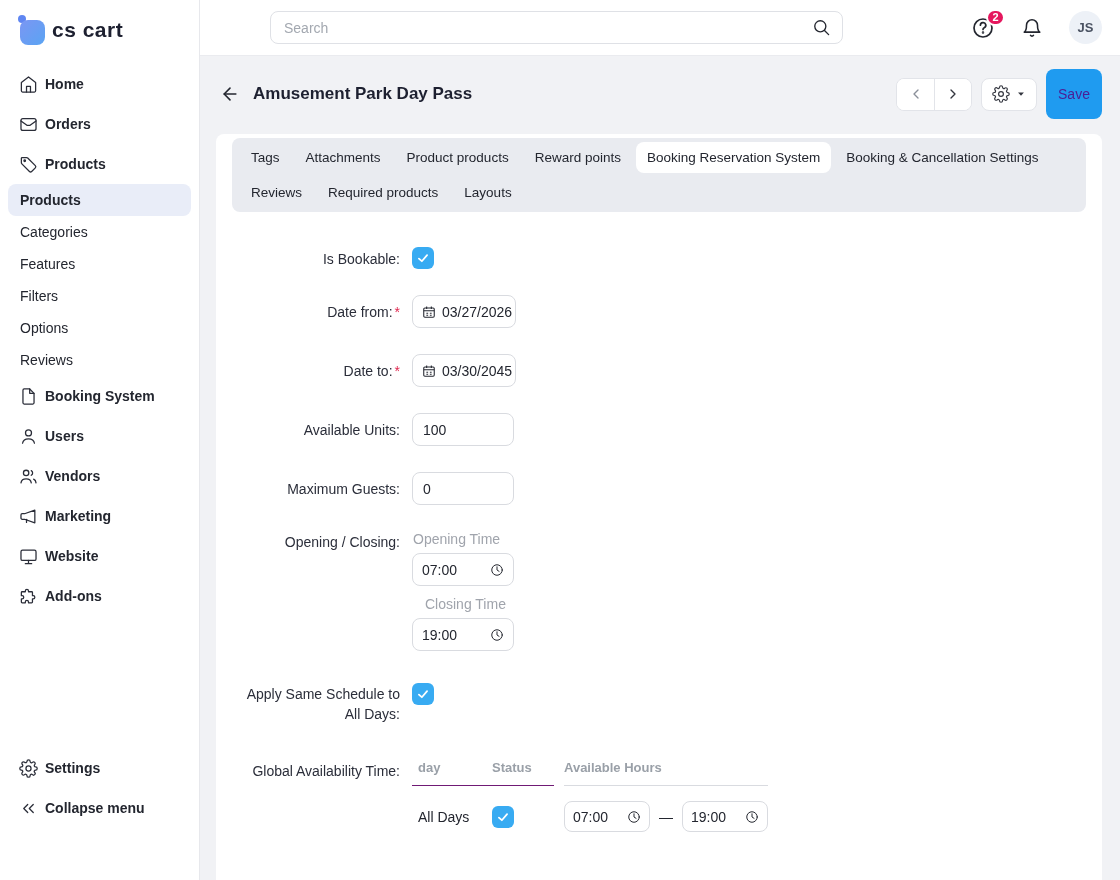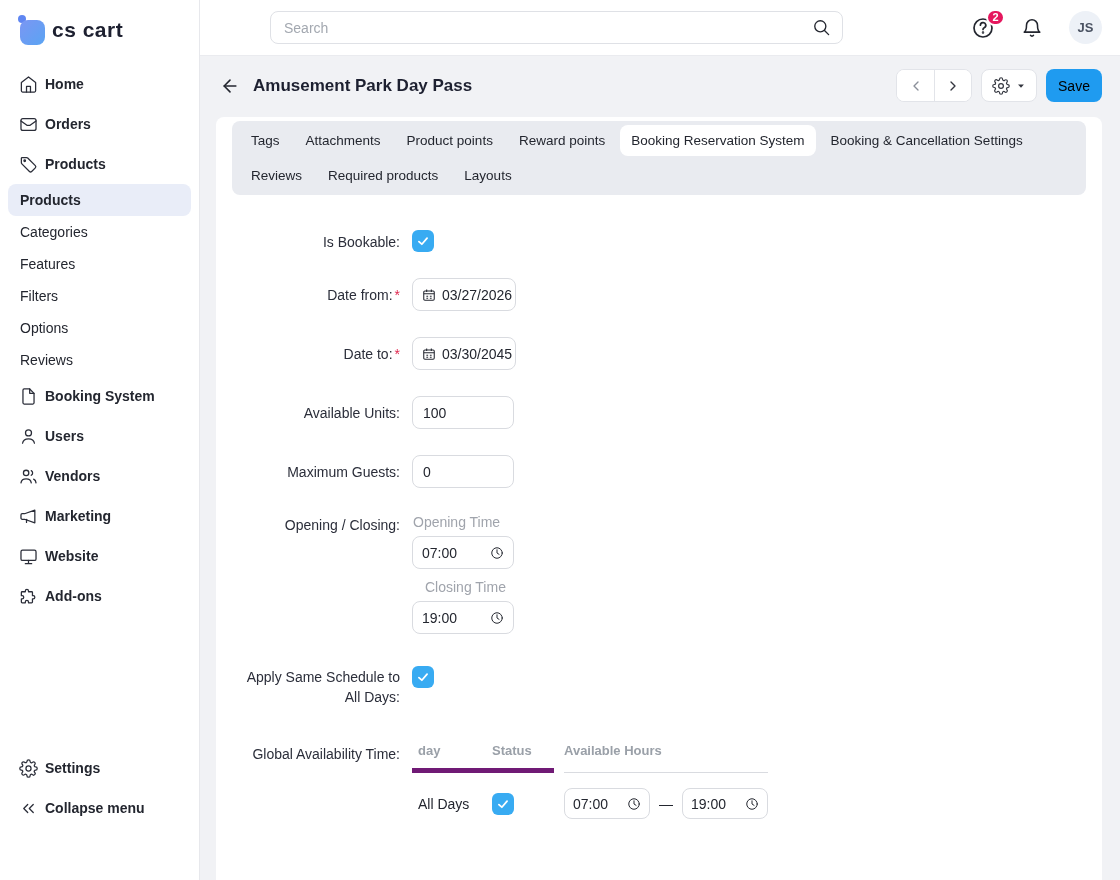--- a/index.html
+++ b/index.html
@@ -50,21 +50,21 @@
   .nav-group { display:flex; border:1px solid #e2e4e9; border-radius:8px; background:#fff; overflow:hidden; }
   .nav-btn { width:37px; height:31px; display:flex; align-items:center; justify-content:center; cursor:pointer; background:#fff; border:none; }
   .nav-btn + .nav-btn { border-left:1px solid #e2e4e9; }
   .chev-icon { width:16px; height:16px; fill:none; stroke-width:2; stroke-linecap:round; stroke-linejoin:round; }
   .chev-prev { stroke:#8a8f99; }
   .chev-next { stroke:#33363f; }
   .gear-btn { display:flex; align-items:center; justify-content:center; gap:6px; width:56px; height:33px; background:#fff;
               border:1px solid #e2e4e9; border-radius:8px; cursor:pointer; }
   .gear-icon { width:18px; height:18px; stroke:#33363f; stroke-width:1.6; fill:none; stroke-linecap:round; stroke-linejoin:round; }
   .caret-icon { width:10px; height:10px; fill:#33363f; }
-  .save-btn { width:56px; height:33px; background:#1f9bf0; color:#000000; border:none; border-radius:8px; font-size:14px;
+  .save-btn { width:56px; height:50px; background:#1f9bf0; color:#4c1d95; border:none; border-radius:8px; font-size:14px;
               font-family:inherit; cursor:pointer; }
 
   
   .content-panel { background:#fff; margin:0 18px 0 16px; border-radius:8px 8px 0 0; flex:1; padding:4px 16px 0; overflow:hidden; }
   .tabbar { background:#e9ebf0; border-radius:8px; padding:2px 6px; display:flex; flex-wrap:wrap; align-items:center; }
   .tab { padding:8px 11px; margin:2px; font-size:13.5px; color:#23262f; border-radius:8px; cursor:pointer; white-space:nowrap; }
   .tab.active { background:#fff; }
   .tab-break { width:100%; height:0; }
 
   
@@ -90,21 +90,21 @@
   .select-chev { position:absolute; right:9px; top:9px; width:14px; height:14px; stroke:#23262f; stroke-width:2.2; fill:none;
                  stroke-linecap:round; stroke-linejoin:round; pointer-events:none; }
   .num-input { width:102px; height:33px; border:1px solid #d9dbe0; border-radius:8px; padding:0 10px; font-size:14px;
                font-family:inherit; color:#23262f; outline:none; }
   .mini-label { font-size:14px; color:#a0a4ac; margin:0 0 6px 1px; }
   .mini-label.second { margin-top:10px; margin-left:13px; }
 
   
   .gat { font-size:14px; }
   .gat-head { display:flex; color:#9aa0a8; font-size:13px; font-weight:700; }
-  .gat-head-left { display:flex; width:142px; border-bottom:5px solid #701a75; padding-bottom:10px; }
+  .gat-head-left { display:flex; width:142px; border-bottom:1px solid #701a75; padding-bottom:10px; }
   .gat-col-day { width:80px; padding-left:6px; }
   .gat-head-right { border-bottom:1px solid #d9dbe0; padding-bottom:10px; margin-left:10px; width:204px; }
   .gat-row { display:flex; align-items:center; margin-top:15px; }
   .gat-day { width:80px; padding-left:6px; }
   .gat-status { width:62px; }
   .gat-hours { display:flex; align-items:center; margin-left:10px; }
   .gat-hours .time-input { width:86px; height:31px; padding:0 8px; }
   .dash { margin:0 9px; color:#23262f; }
 </style>
 </head>
@@ -285,21 +285,21 @@
         </button>
         <button class="save-btn">Save</button>
       </div>
     </div>
 
     <div class="content-panel">
 
       <div class="tabbar">
         <div class="tab">Tags</div>
         <div class="tab">Attachments</div>
-        <div class="tab">Product points</div>
+        <div class="tab">Product products</div>
         <div class="tab">Reward points</div>
         <div class="tab active">Booking Reservation System</div>
         <div class="tab">Booking &amp; Cancellation Settings</div>
         <div class="tab-break"></div>
         <div class="tab">Reviews</div>
         <div class="tab">Required products</div>
         <div class="tab">Layouts</div>
       </div>
 
       <div class="form">

